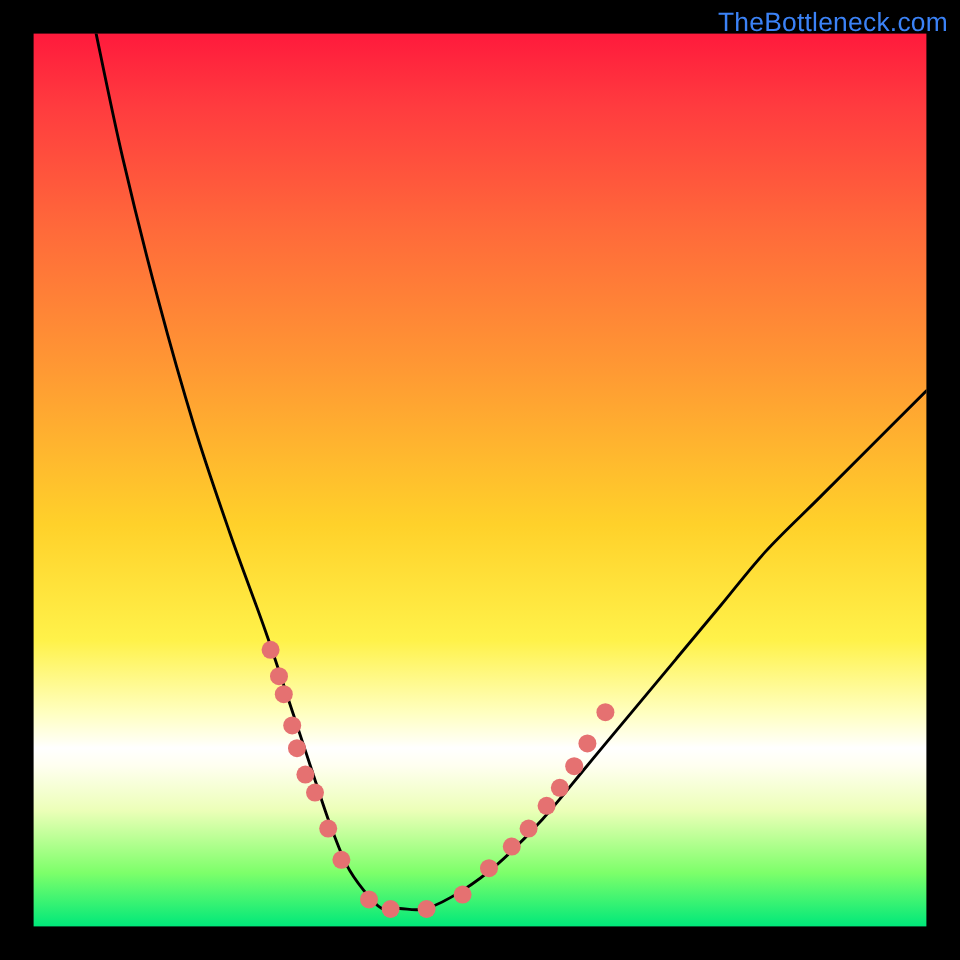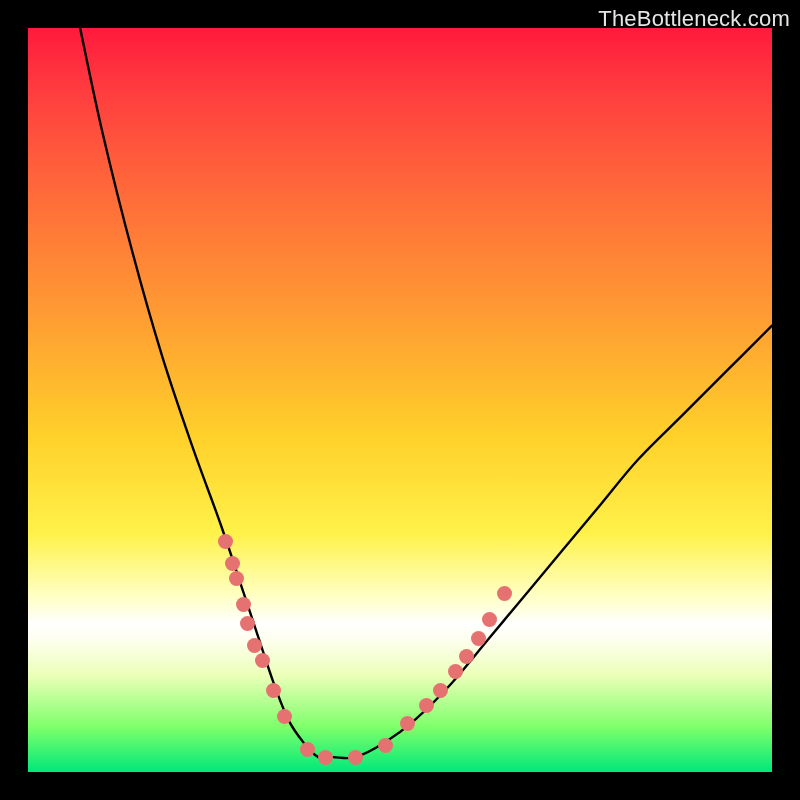--- a/index.html
+++ b/index.html
@@ -38,21 +38,21 @@
       #ffffff 80%,
       #fffff0 82%,
       #ecffb8 87%,
       #7dff6a 94%,
       #00e87a 100%);
   }
   .watermark {
     position: absolute;
     top: 6px;
     right: 10px;
-    color: #e5e5e5;
+    color: #3b82f6;
     font-size: 22px;
     font-weight: 500;
     letter-spacing: 0.2px;
     z-index: 5;
   }
   svg.curve {
     position: absolute;
     top: 28px;
     left: 28px;
     width: 744px;

